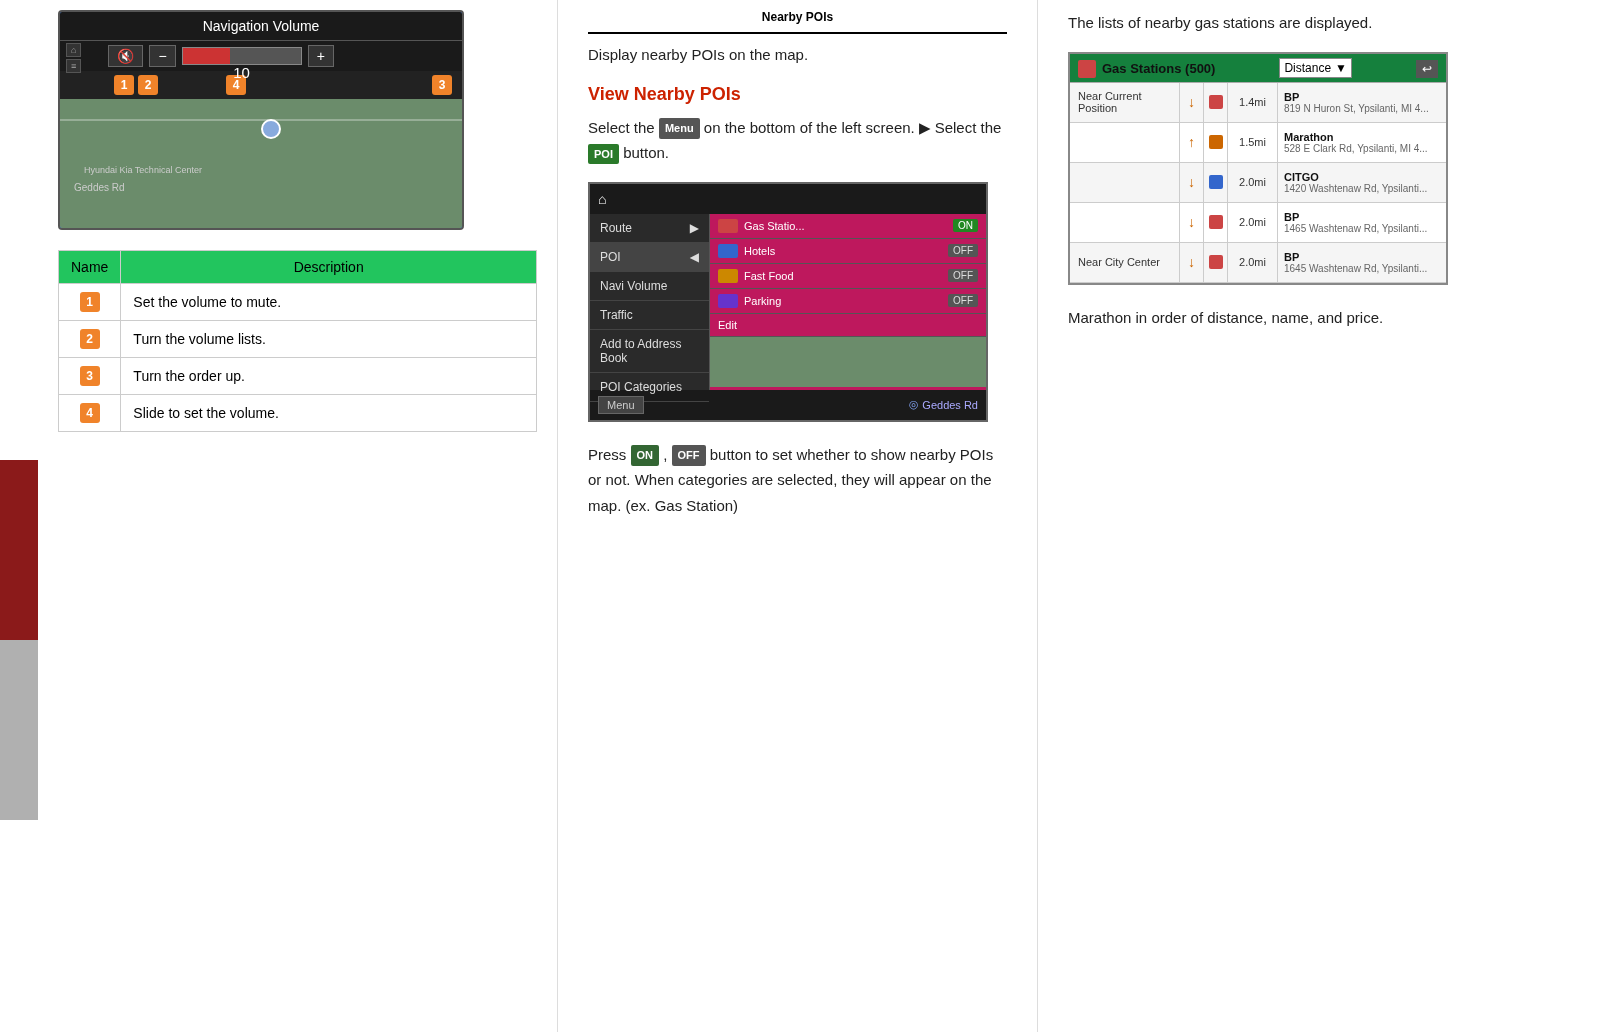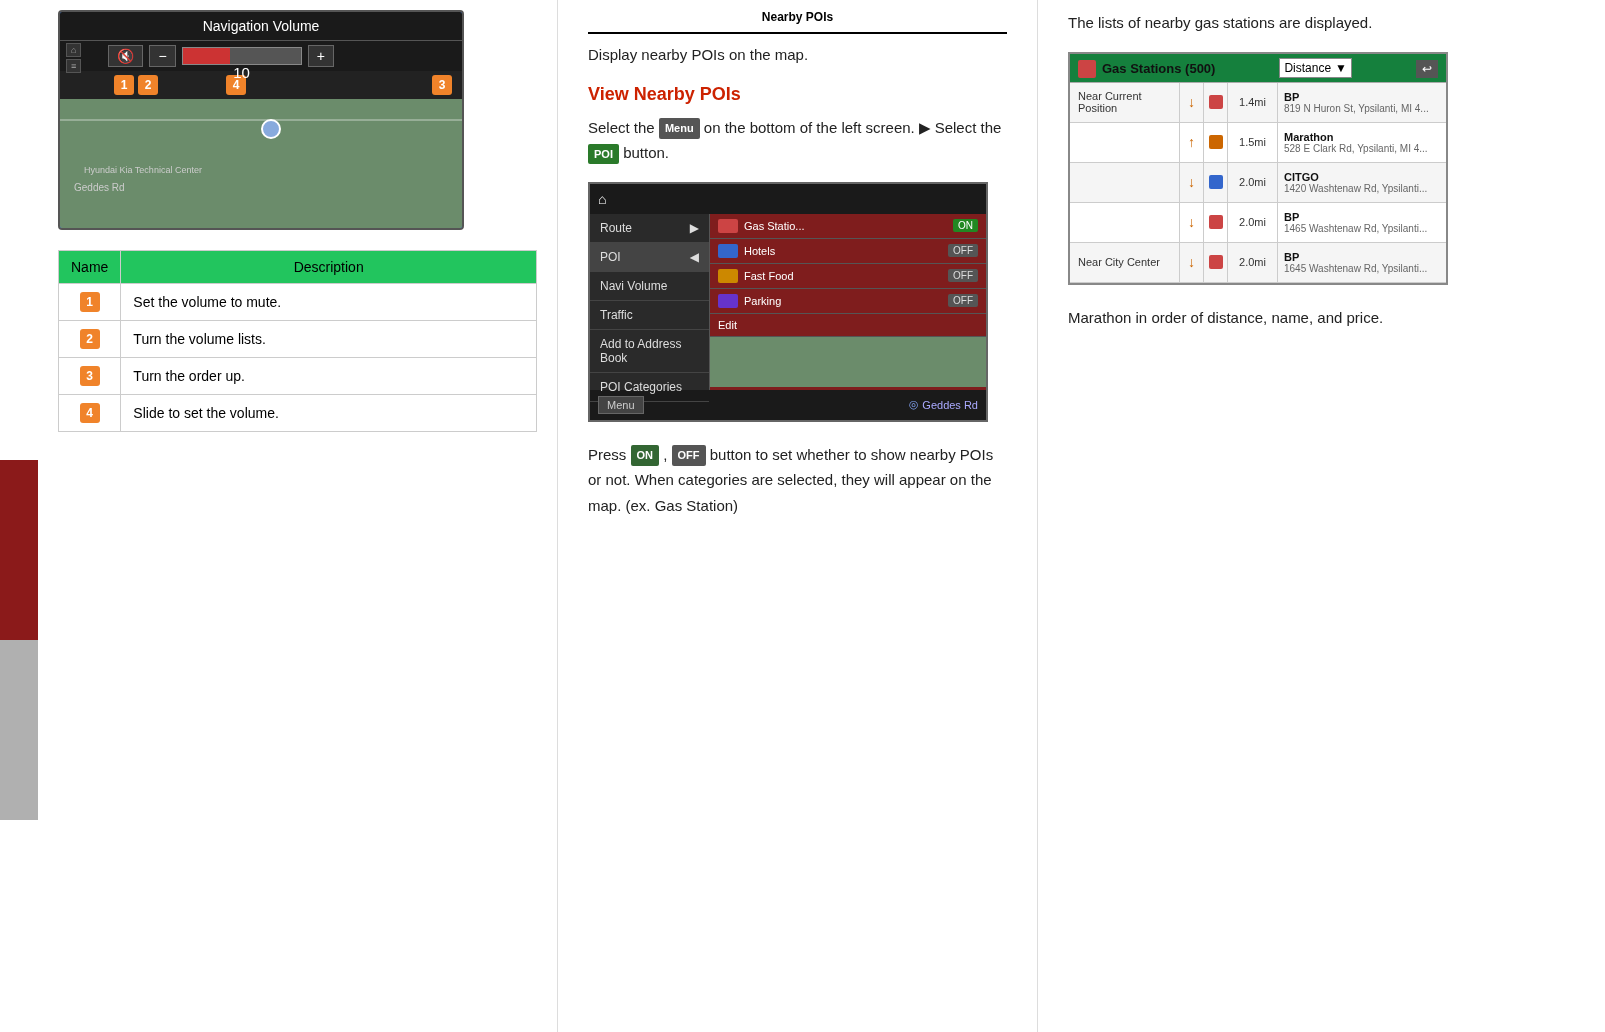--- a/index.html
+++ b/index.html
@@ -287,21 +287,21 @@
       align-items: flex-end;
       gap: 41px;
     }
 
     .poi-menu-item.active {
       background: #444;
     }
 
     .poi-right-content {
       flex: 1;
-      background: #7f1d1d;
+      background: #be185d;
       text-align: center;
     }
 
     .poi-category-item {
       display: flex;
       justify-content: space-between;
       align-items: center;
       padding: 5px 8px;
       border-bottom: 1px solid #555;
       color: #fff;

